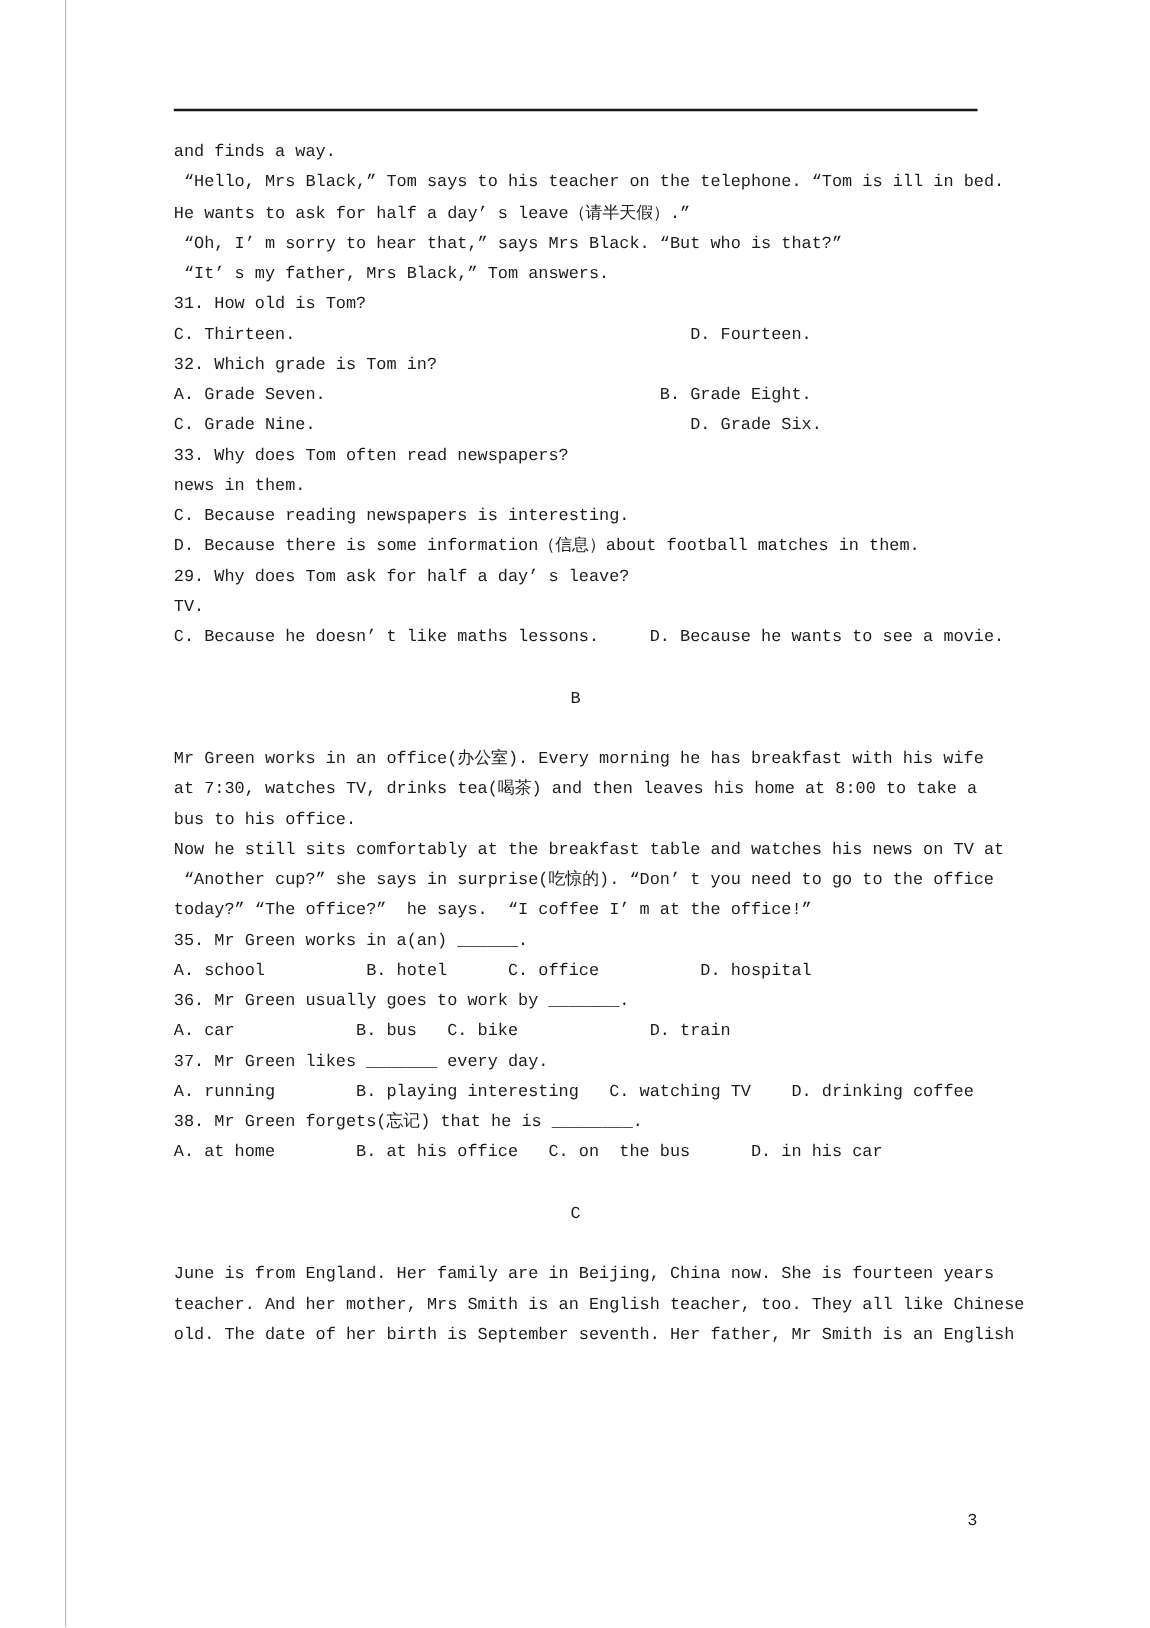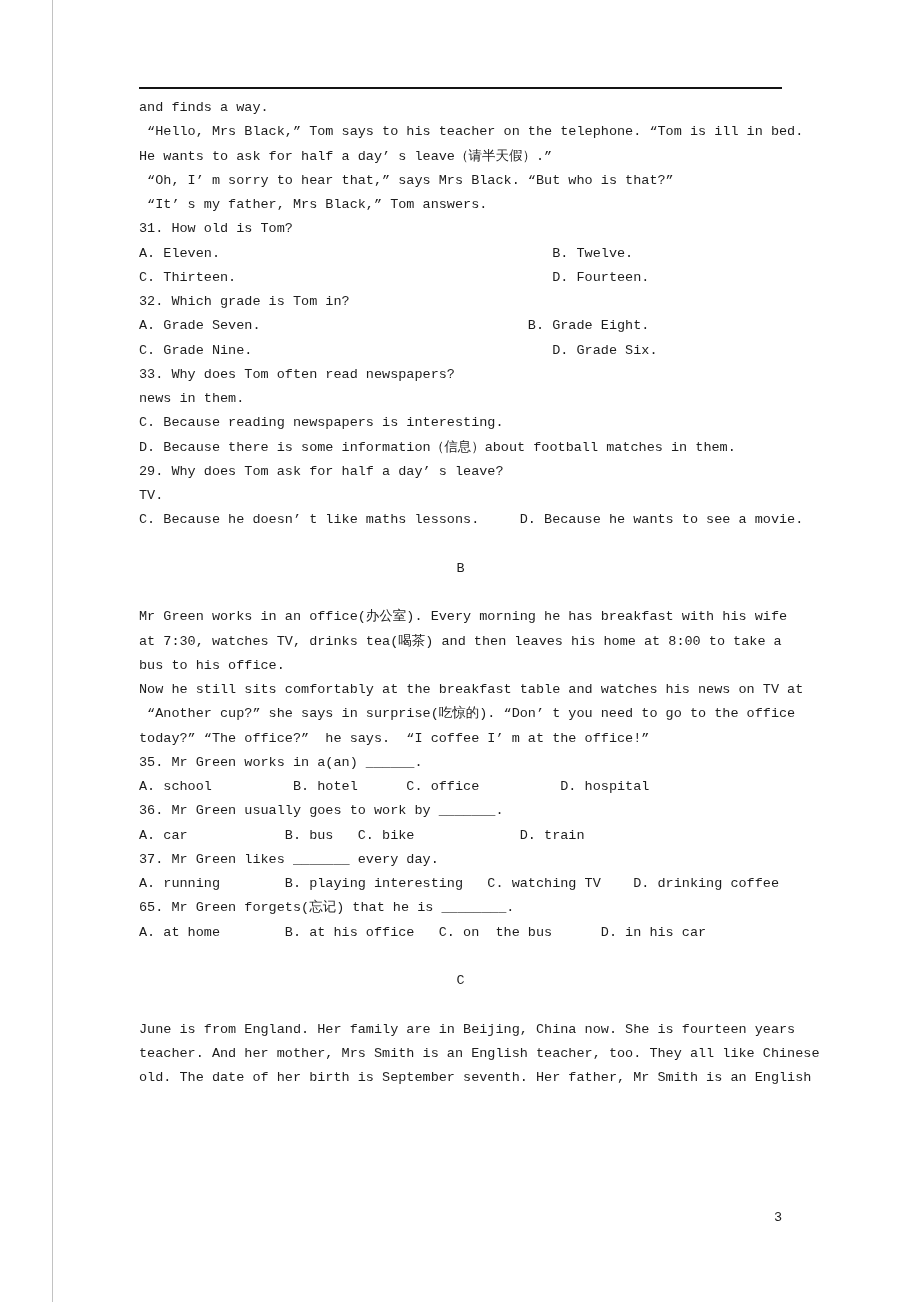--- a/index.html
+++ b/index.html
@@ -24,21 +24,21 @@
     position: absolute;
     left: 139px;
     top: 87px;
     width: 643px;
     height: 2px;
     background: #141414;
   }
   .doc-lines {
     position: absolute;
     left: 139px;
-    top: 96px;
+    top: 111px;
     width: 740px;
   }
   .line {
     height: 24.25px;
     line-height: 24.25px;
     font-size: 13.5px;
     white-space: pre;
   }
   .line.section {
     width: 643px;
@@ -59,21 +59,20 @@
 
 <div class="page-edge"></div>
 <div class="header-rule"></div>
 <div class="doc-lines">
     <div class="line">and finds a way.</div>
     <div class="line"> “Hello, Mrs Black,” Tom says to his teacher on the telephone. “Tom is ill in bed.</div>
     <div class="line">He wants to ask for half a day’ s leave（请半天假）.”</div>
     <div class="line"> “Oh, I’ m sorry to hear that,” says Mrs Black. “But who is that?”</div>
     <div class="line"> “It’ s my father, Mrs Black,” Tom answers.</div>
     <div class="line">31. How old is Tom?</div>
-    <div class="line">A. Eleven.                                         B. Twelve.</div>
     <div class="line">C. Thirteen.                                       D. Fourteen.</div>
     <div class="line">32. Which grade is Tom in?</div>
     <div class="line">A. Grade Seven.                                 B. Grade Eight.</div>
     <div class="line">C. Grade Nine.                                     D. Grade Six.</div>
     <div class="line">33. Why does Tom often read newspapers?</div>
     <div class="line">news in them.</div>
     <div class="line">C. Because reading newspapers is interesting.</div>
     <div class="line">D. Because there is some information（信息）about football matches in them.</div>
     <div class="line">29. Why does Tom ask for half a day’ s leave?</div>
     <div class="line">TV.</div>
@@ -86,21 +85,21 @@
     <div class="line">bus to his office.</div>
     <div class="line">Now he still sits comfortably at the breakfast table and watches his news on TV at</div>
     <div class="line"> “Another cup?” she says in surprise(吃惊的). “Don’ t you need to go to the office</div>
     <div class="line">today?” “The office?”  he says.  “I coffee I’ m at the office!”</div>
     <div class="line">35. Mr Green works in a(an) ______.</div>
     <div class="line">A. school          B. hotel      C. office          D. hospital</div>
     <div class="line">36. Mr Green usually goes to work by _______.</div>
     <div class="line">A. car            B. bus   C. bike             D. train</div>
     <div class="line">37. Mr Green likes _______ every day.</div>
     <div class="line">A. running        B. playing interesting   C. watching TV    D. drinking coffee</div>
-    <div class="line">65. Mr Green forgets(忘记) that he is ________.</div>
+    <div class="line">38. Mr Green forgets(忘记) that he is ________.</div>
     <div class="line">A. at home        B. at his office   C. on  the bus      D. in his car</div>
     <div class="line"></div>
     <div class="line section">C</div>
     <div class="line"></div>
     <div class="line">June is from England. Her family are in Beijing, China now. She is fourteen years</div>
     <div class="line">teacher. And her mother, Mrs Smith is an English teacher, too. They all like Chinese</div>
     <div class="line">old. The date of her birth is September seventh. Her father, Mr Smith is an English</div>
   </div>
 <div class="page-number">3</div>
 

